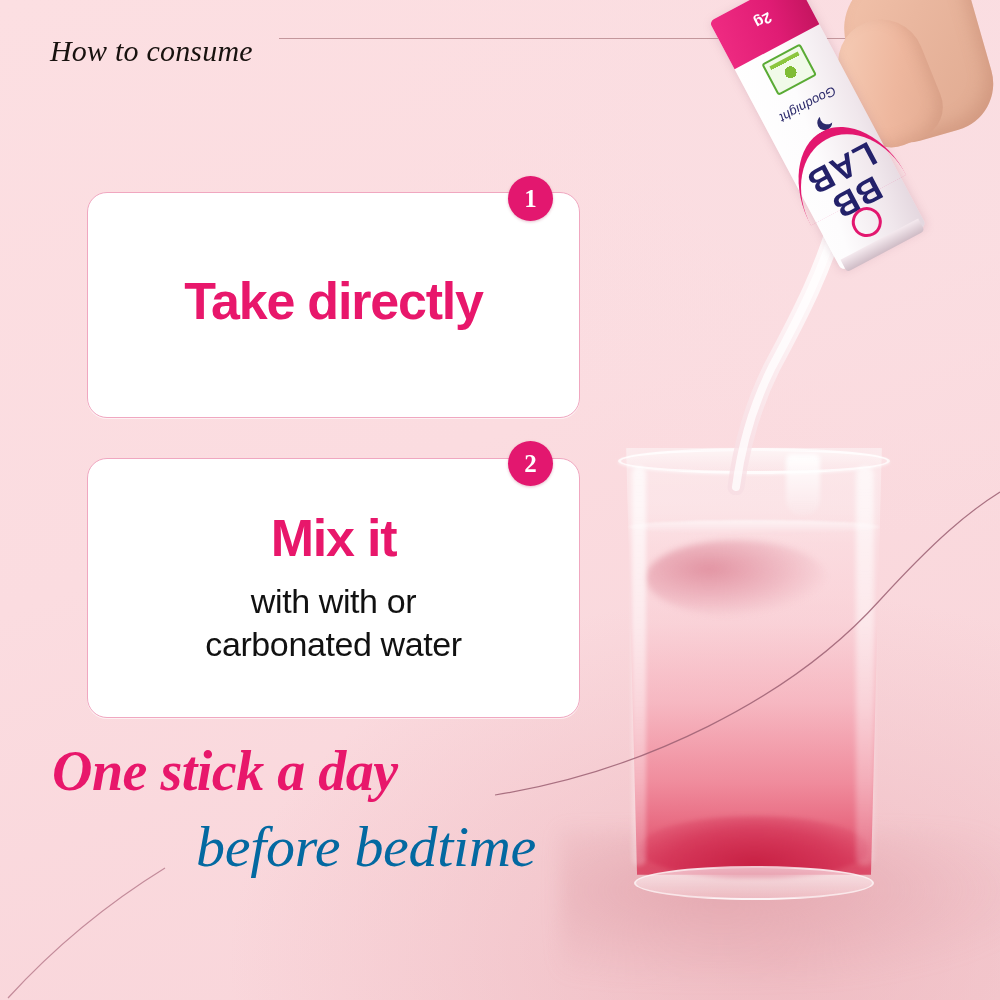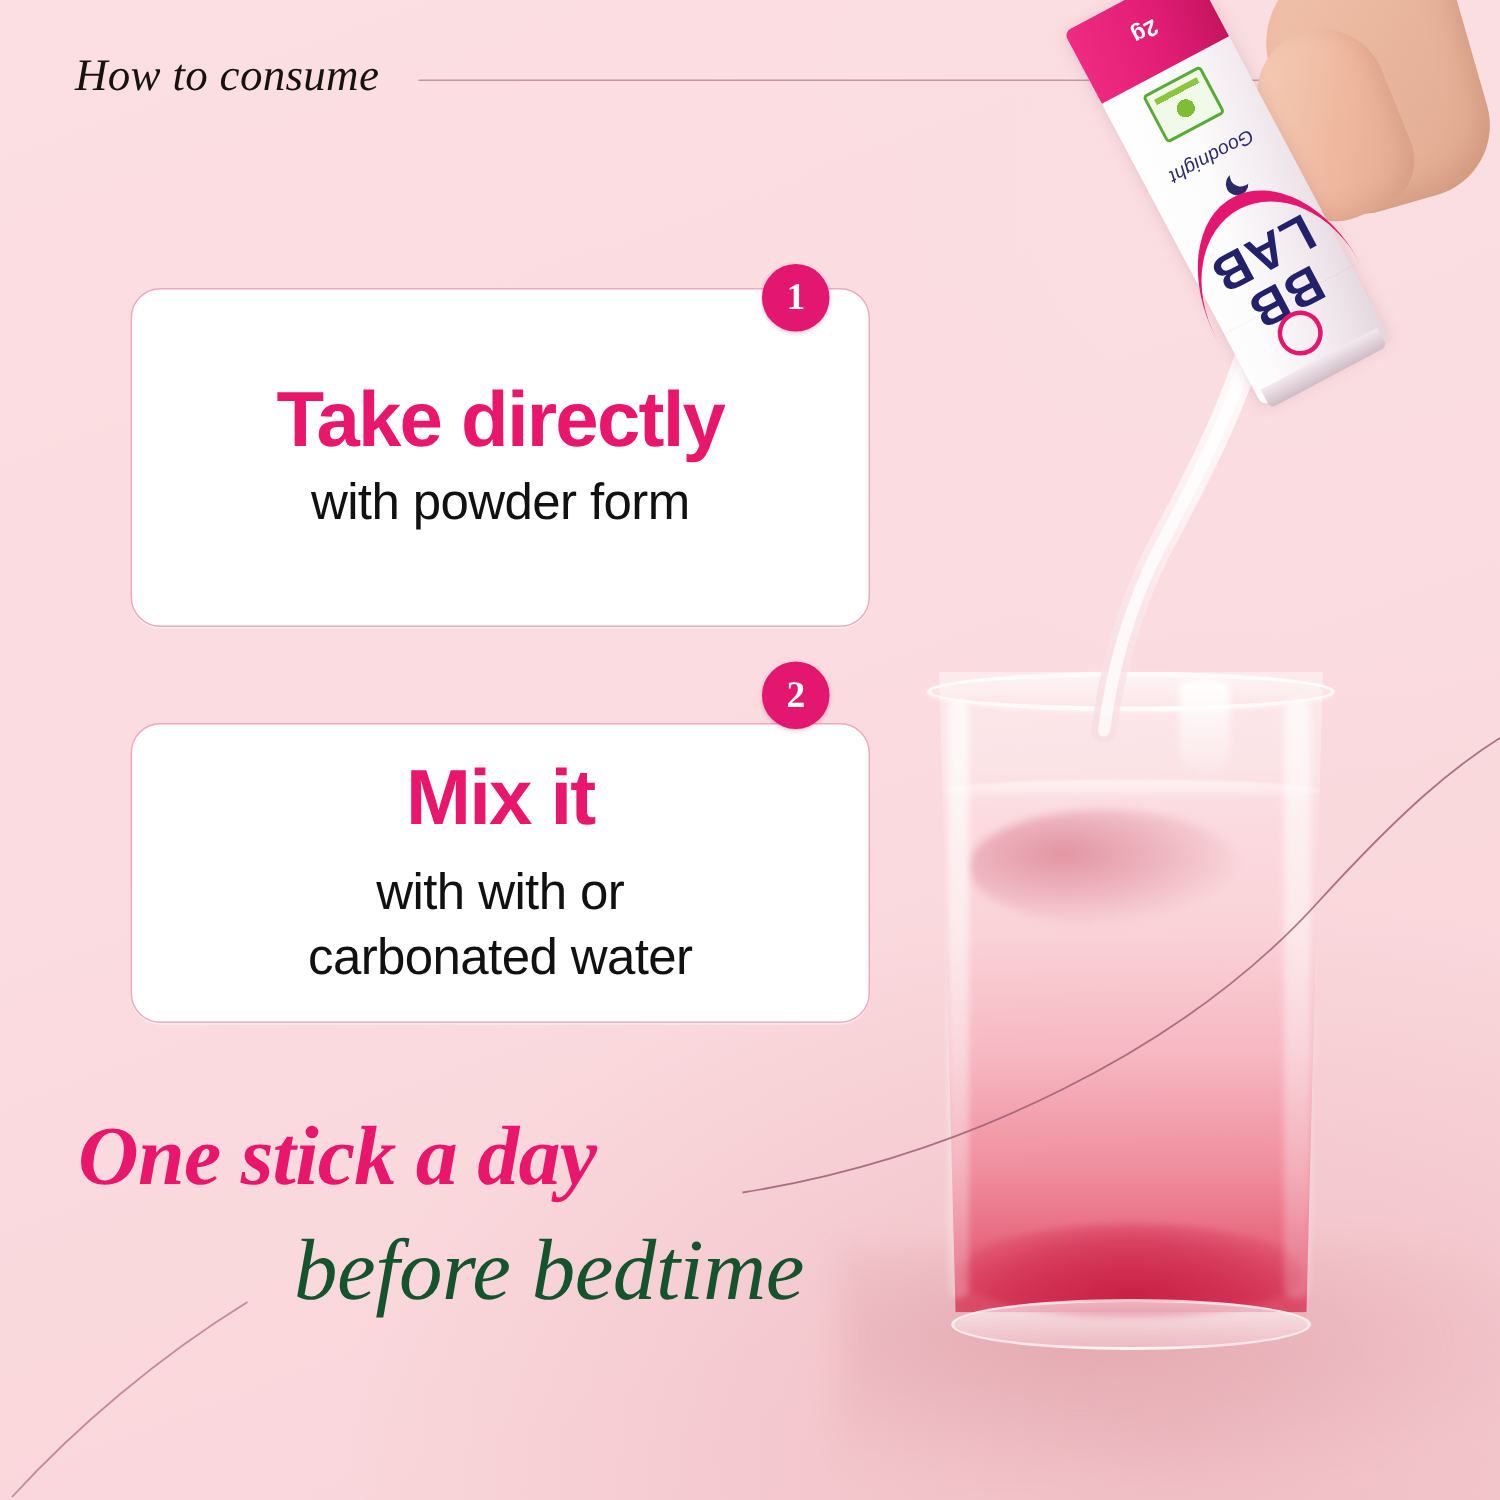--- a/index.html
+++ b/index.html
@@ -30,21 +30,21 @@
   .bg-shadow-floor {
     position:absolute;
     left:560px; top:830px; width:460px; height:150px;
     background:radial-gradient(ellipse at 35% 40%, rgba(214,140,150,0.45) 0%, rgba(214,140,150,0.12) 55%, rgba(214,140,150,0) 78%);
     filter:blur(9px);
   }
 
   
   .header {
     position:absolute; left:50px; top:34px;
-    display:flex; align-items:center; gap:26px;
+    display:flex; gap:26px;
     width:930px;
   }
   .header-title {
     font-family:"Liberation Serif", serif;
     font-style:italic;
     font-size:30px;
     color:#18120f;
     letter-spacing:0.2px;
     white-space:nowrap;
   }
@@ -66,21 +66,21 @@
     border-radius:20px;
     display:flex;
     flex-direction:column;
     align-items:center;
     justify-content:center;
     text-align:center;
     box-shadow:0 1px 0 rgba(255,255,255,0.6);
     margin-left:43px;
   }
   #card-1 { top:192px; height:226px; }
-  #card-2 { top:482px; height:200px;text-align:center; }
+  #card-2 { top:458px; height:260px;text-align:center; }
 
   .card-title {
     font-weight:bold;
     font-size:52px;
     line-height:1.06;
     color:#e8176b;
     letter-spacing:-1.2px;
     margin-bottom:6px;
   }
   #card-2 .card-title { margin-bottom:14px; }
@@ -117,21 +117,21 @@
     font-size:56px;
     color:#e8176b;
     letter-spacing:-0.5px;
     padding-left:52px;
     line-height:1.05;
   }
   .tagline-line2 {
     font-family:"Liberation Serif", serif;
     font-style:italic;
     font-size:58px;
-    color:#14532d;
+    color:#0369a1;
     letter-spacing:-0.3px;
     padding-left:196px;
     margin-top:16px;
     line-height:1.05;
   }
 
   
   .curves { position:absolute; inset:0; pointer-events:none; }
 
   
@@ -357,21 +357,20 @@
     <div class="stick-mouth"></div>
   </div>
 
   <svg class="curves" viewBox="0 0 1000 1000">
     <path d="M495,795 C640,772 790,700 880,600 C935,540 968,512 1000,492" stroke="#9b5f72" stroke-width="1.2" fill="none" opacity="0.85"></path>
     <path d="M8,998 C50,952 105,905 165,868" stroke="#b5788a" stroke-width="1.2" fill="none" opacity="0.8"></path>
   </svg>
 
   <div class="card" id="card-1">
     <div class="card-title">Take directly</div>
-    <div class="card-sub">with powder form</div>
   </div>
   <div class="badge" id="badge-1">1</div>
 
   <div class="card" id="card-2">
     <div class="card-title">Mix it</div>
     <div class="card-sub">with with or
 carbonated water</div>
   </div>
   <div class="badge" id="badge-2">2</div>
 

